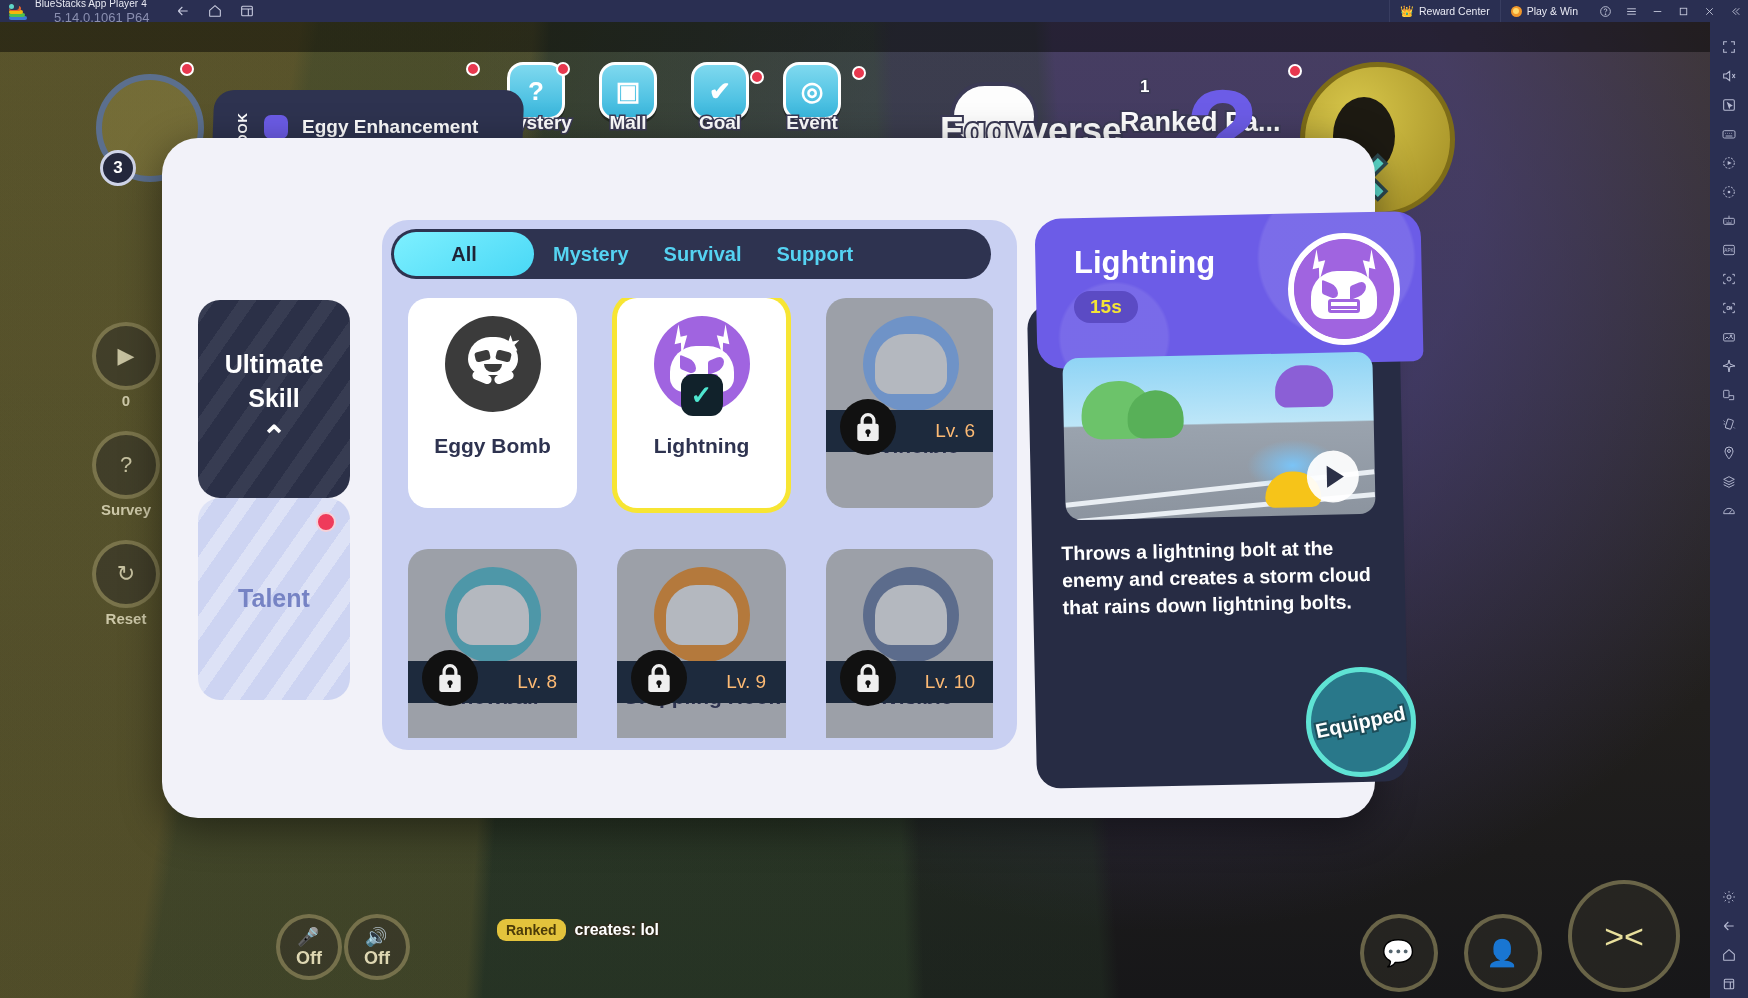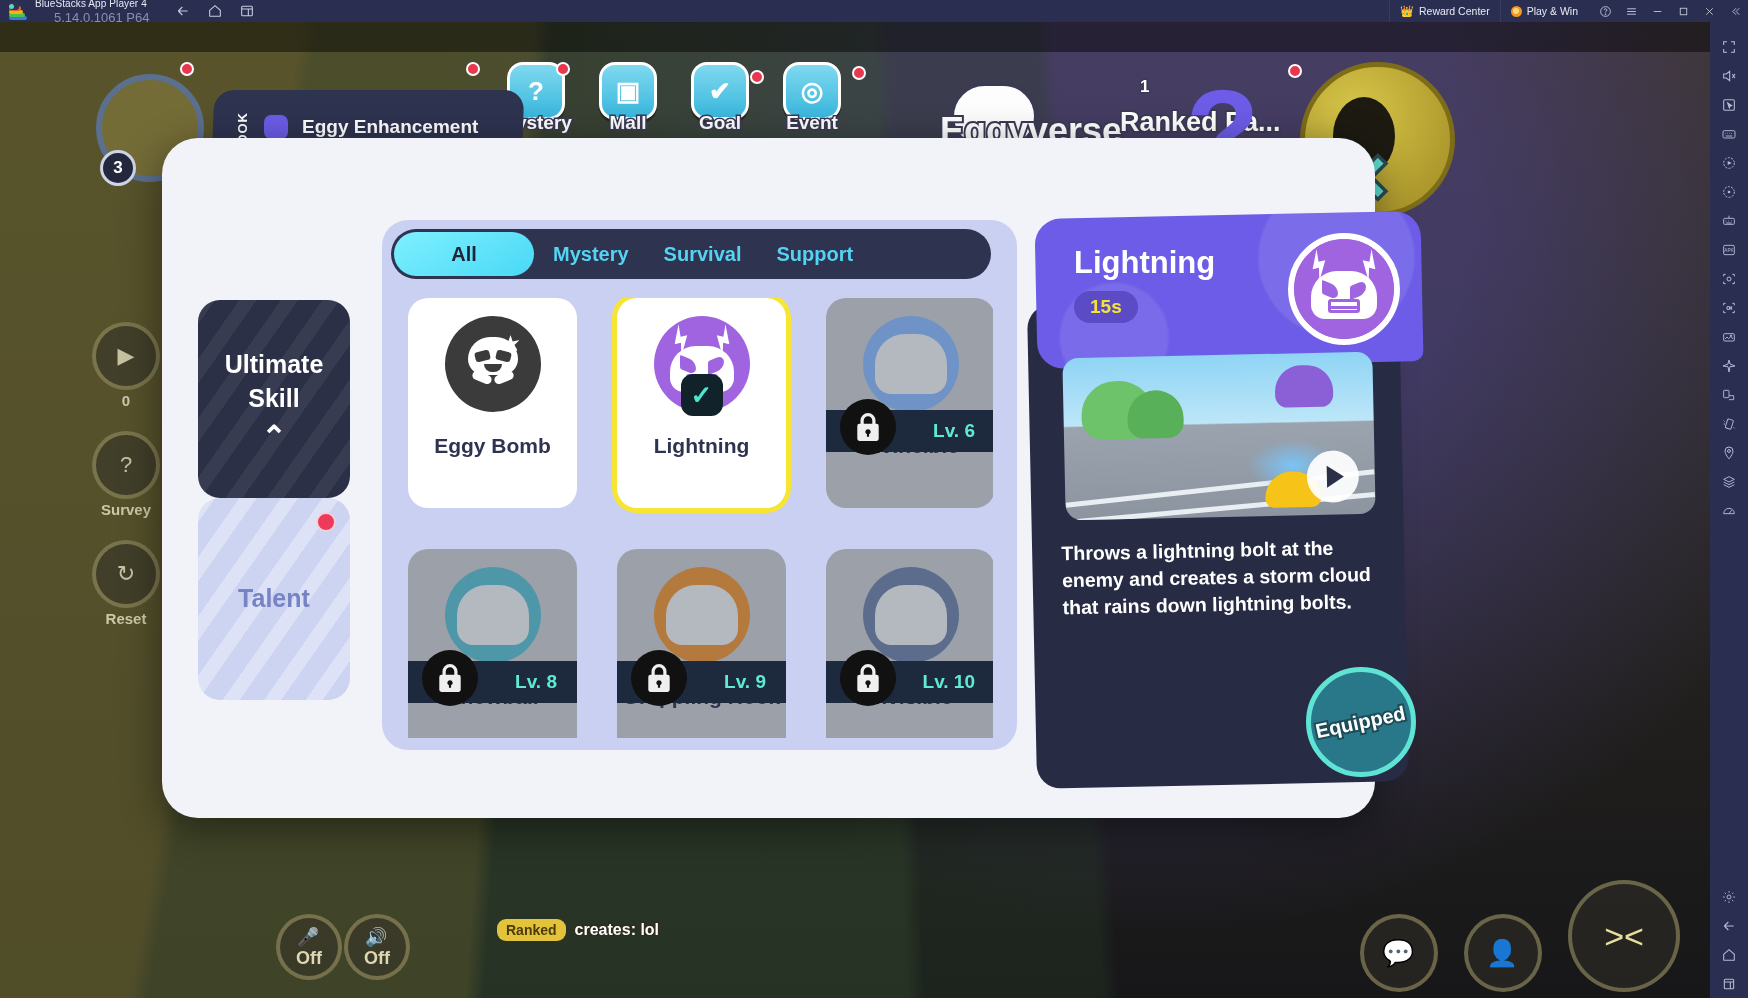--- a/index.html
+++ b/index.html
@@ -232,21 +232,21 @@
     display:flex;align-items:center;justify-content:center;
     position:relative; overflow:hidden;
   }
   .card-name {
     margin-top:22px; font-size:21px; font-weight:bold; color:#2e3350;
   }
   .card.locked .card-name { color:#2e3350; }
   .lock-bar {
     position:absolute; left:0; top:112px; width:100%; height:42px;
     background:#1d2a3d; display:flex; align-items:center; justify-content:flex-end;
-    padding-right:20px; color:#5eead4; font-size:19px; font-weight:bold;
+    padding-right:20px; color:#fdba74; font-size:19px; font-weight:normal;
   }
   .lock-circ {
     position:absolute; left:14px; top:101px; width:56px;height:56px;border-radius:50%;
     background:#111; display:flex;align-items:center;justify-content:center; z-index:2;
   }
   .lock-circ svg { width:26px;height:30px; }
   .equipped-check {
     position:absolute; left:50%; transform:translateX(-50%); top:76px;
     width:42px;height:42px;border-radius:12px;background:#11222b;
     display:flex;align-items:center;justify-content:center;color:#4fe6cf;font-size:26px;font-weight:bold;

